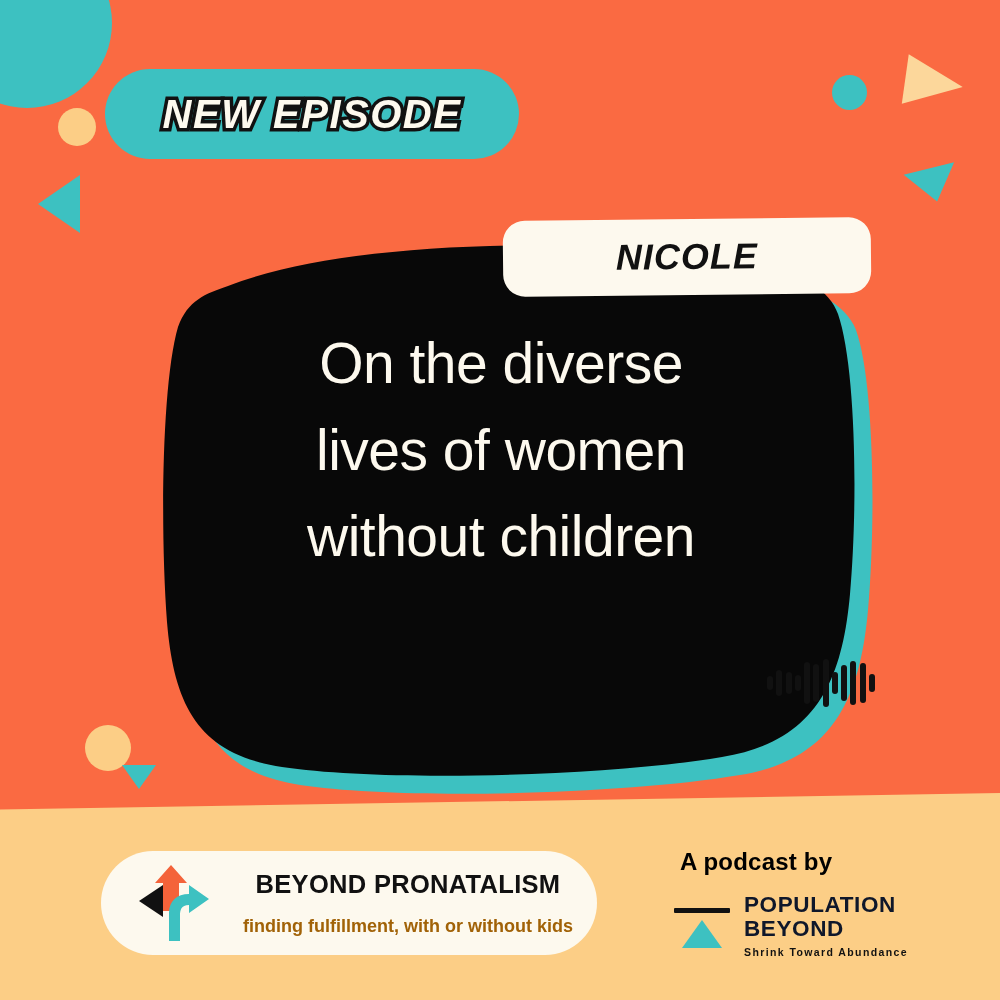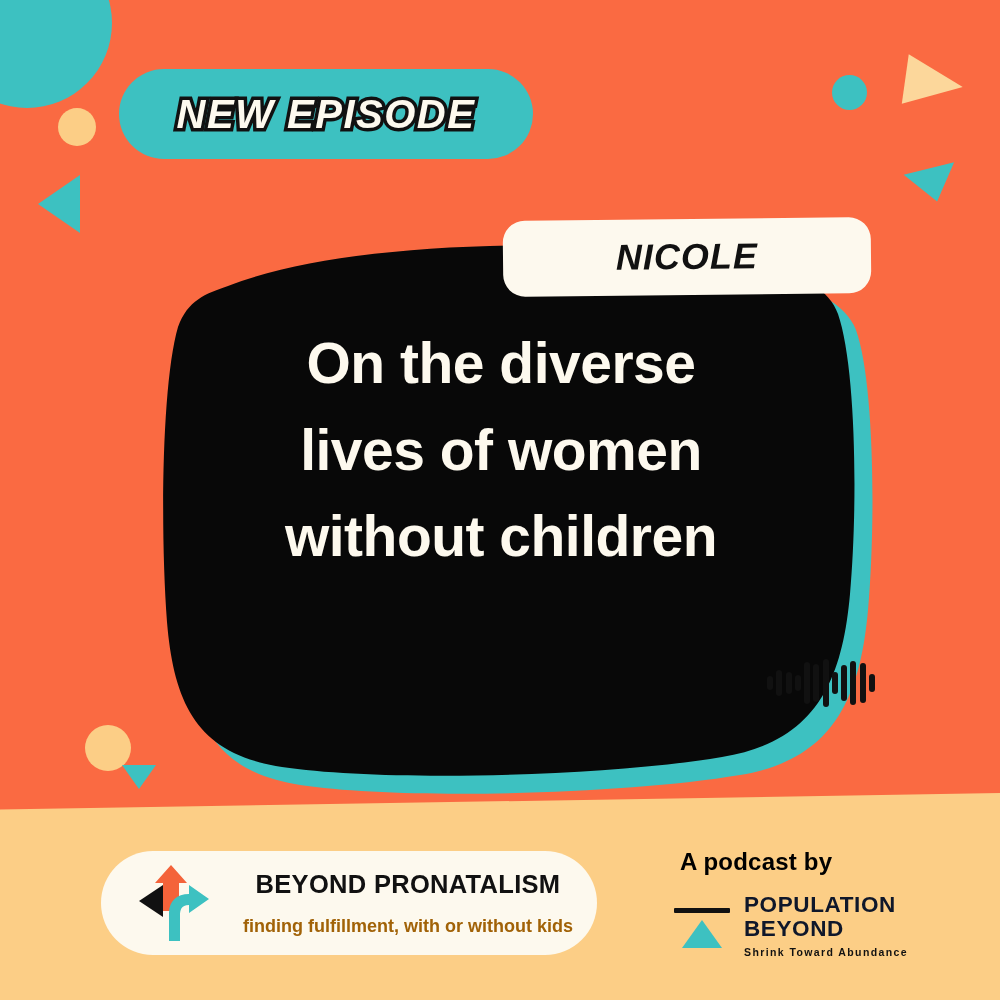--- a/index.html
+++ b/index.html
@@ -62,21 +62,21 @@
   .deco-teal-tri-bl{
     left:122px; top:765px;
     border-left:17px solid transparent;
     border-right:17px solid transparent;
     border-top:24px solid #3DC1C1;
   }
 
   
   .pill-new-episode{
     position:absolute;
-    left:119px; top:69px;
+    left:105px; top:69px;
     width:414px; height:90px;
     background:#3DC1C1;
     border-radius:45px;
     display:flex; align-items:center; justify-content:center;
   }
   .pill-new-episode .label{
     font-size:40px;
     font-weight:bold;
     font-style:italic;
     letter-spacing:1.5px;
@@ -107,21 +107,21 @@
 
   
   .headline{
     position:absolute;
     left:196px; top:320px;
     width:610px;
     z-index:5;
     text-align:center;
     color:#FDF9EE;
     font-size:57px;
-    font-weight:bold;
+    font-weight:normal;
     line-height:1.52;
     letter-spacing:-0.5px;
   }
   .headline .line{ display:block; white-space:nowrap; }
 
   
   .wave{
     position:absolute; left:767px; top:655px;
     width:108px; height:56px;
     display:flex; align-items:center; justify-content:space-between;

